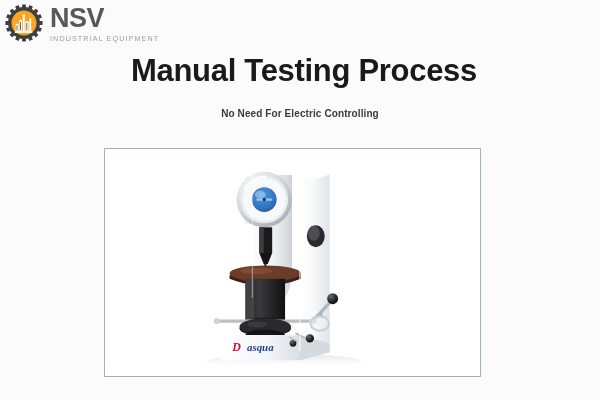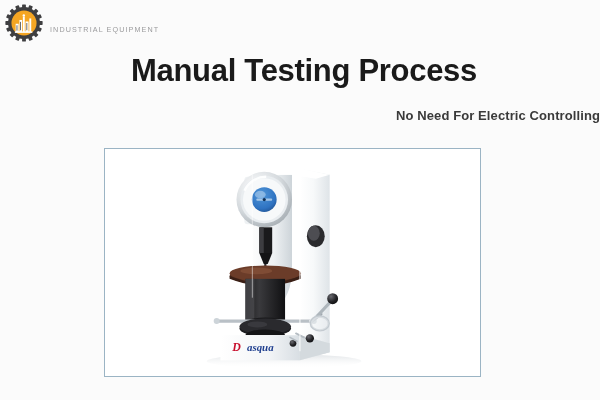--- a/index.html
+++ b/index.html
@@ -40,21 +40,21 @@
     font-size: 27px;
     font-weight: bold;
     color: #58585a;
     letter-spacing: -0.5px;
     font-family: "Liberation Sans", sans-serif;
   }
   .brand-tagline {
     font-size: 7.2px;
     color: #9b9b9d;
     letter-spacing: 1.1px;
-    margin-top: 13px;
+    margin-top: 3px;
     font-family: "Liberation Sans", sans-serif;
   }
 
   
   .page-title {
     position: absolute;
     left: 0;
     right: 0;
     top: 53px;
     text-align: center;
@@ -63,22 +63,22 @@
     color: #1a1a1a;
     letter-spacing: -0.3px;
     font-family: "Liberation Sans", sans-serif;
     padding-left: 8px;
   }
   .page-subtitle {
     position: absolute;
     left: 0;
     right: 0;
     top: 108px;
-    text-align: right;
-    font-size: 13px;
+    text-align: center;
+    font-size: 10px;
     font-weight: bold;
     color: #3a3a3a;
     letter-spacing: 0.1px;
     font-family: "Liberation Sans", sans-serif;
   }
 
   
   .media-panel {
     position: absolute;
     left: 104px;
@@ -150,20 +150,21 @@
       </g>
       <g fill="#3f3f41">
         <rect x="30.5" y="56" width="2" height="14"></rect>
         <rect x="40" y="47" width="2" height="22"></rect>
         <rect x="56.5" y="50" width="2" height="19"></rect>
       </g>
     </svg>
   </span>
 
   <span class="brand-word">
+    <span class="brand-name">NSV</span>
     <span class="brand-tagline">INDUSTRIAL EQUIPMENT</span>
   </span>
 </div>
 
 <div class="page-title">Manual Testing Process</div>
 <div class="page-subtitle">No Need For Electric Controlling</div>
 
 <div class="media-panel">
   <span class="photo-caption">Bench-top manual Rockwell hardness testing machine</span>
 

